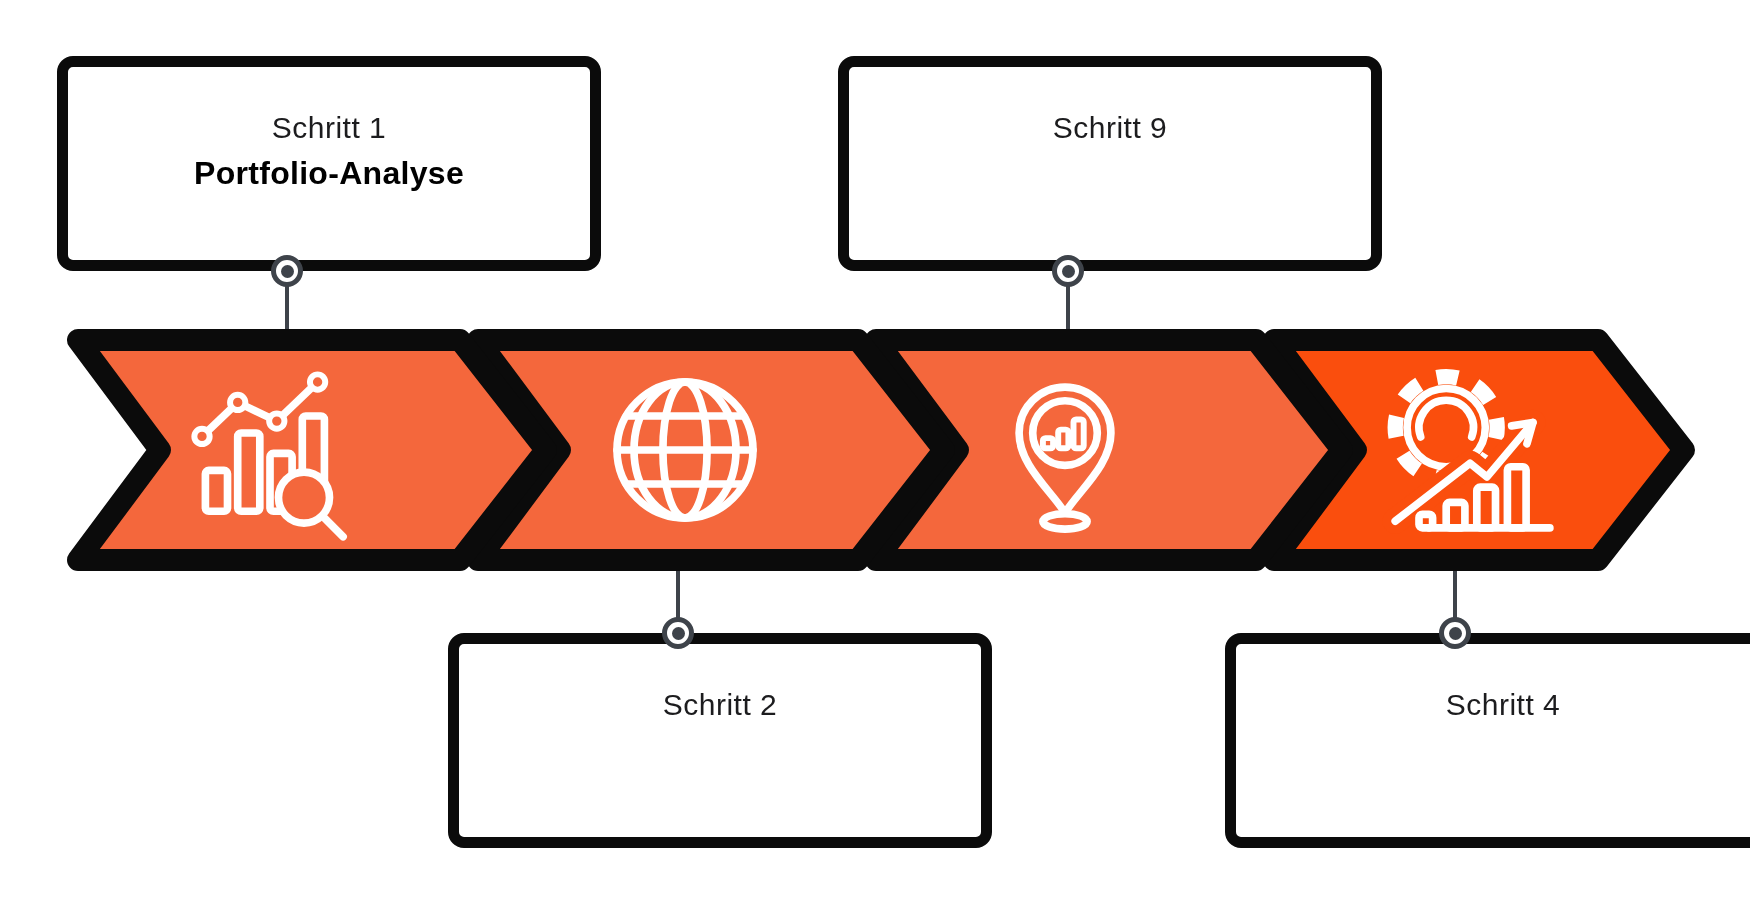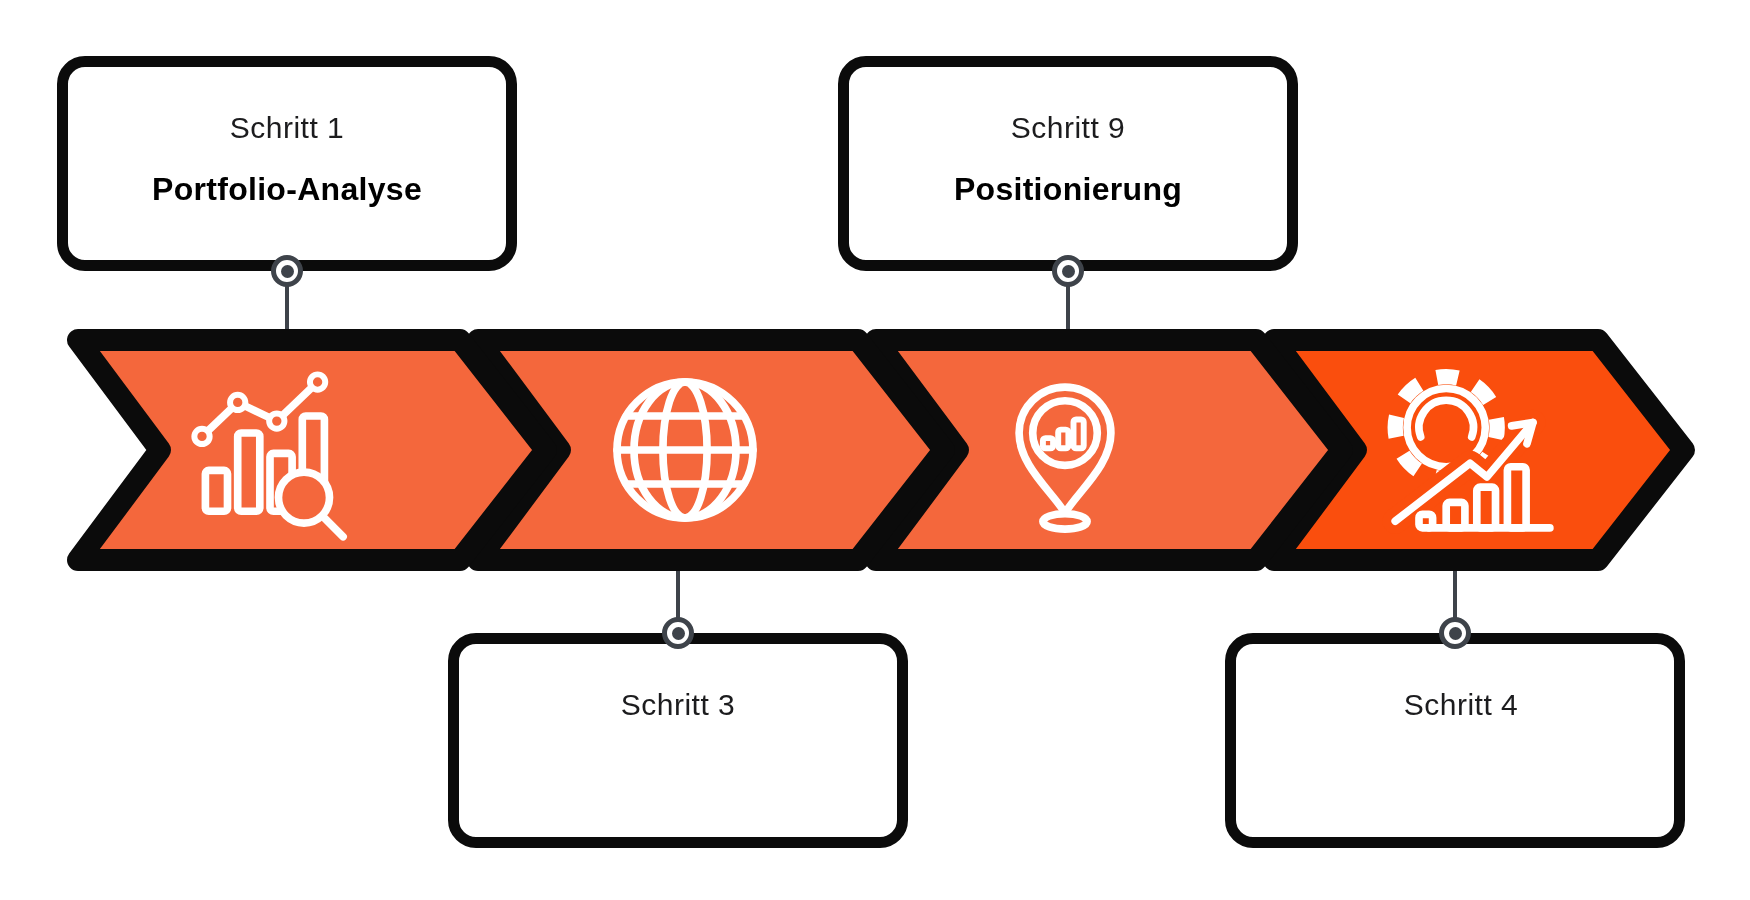--- a/index.html
+++ b/index.html
@@ -23,29 +23,29 @@
   .mag{fill:var(--c-chevron,#F4673C);stroke:var(--c-icon,#fff);stroke-width:4.5;}
   .halo{fill:none;stroke:var(--c-chevron_last,#FA4E0D);stroke-width:15;stroke-linecap:round;stroke-linejoin:round;}
   .teeth{fill:none;stroke:var(--c-icon,#fff);stroke-width:9;}
 
   
   .conn{stroke:var(--c-connector,#3E434A);stroke-width:4;}
 
   
   .box{
     position:absolute;z-index:2;
-    width:460px;height:215px;box-sizing:border-box;
+    width:544px;height:215px;box-sizing:border-box;
     background:var(--c-box_bg,#fff);
     border:11px solid var(--c-outline,#0B0B0B);
-    border-radius:28px;
+    border-radius:16px;
     text-align:center;
     padding-top:44px;
   }
   .step-label{font-size:30px;color:var(--c-text,#1C1C1E);letter-spacing:.5px;}
-  .step-title{font-size:32px;font-weight:bold;color:#000;margin-top:26px;letter-spacing:.3px;}
+  .step-title{font-size:32px;font-weight:bold;color:#000;margin-top:10px;letter-spacing:.3px;}
 
   
   .dot{
     position:absolute;z-index:3;
     width:22px;height:22px;
     border:5px solid var(--c-connector,#3E434A);
     border-radius:50%;
     background:#fff;
     display:flex;align-items:center;justify-content:center;
   }
@@ -115,25 +115,24 @@
     </g>
   </svg>
 
   <div class="box" style="left:57px;top:56px;">
     <div class="step-label">Schritt 1</div>
     <div class="step-title">Portfolio-Analyse</div>
   </div>
 
   <div class="box" style="left:838px;top:56px;">
     <div class="step-label">Schritt 9</div>
-    <div class="step-title">Positionierung</div>
   </div>
 
   <div class="box" style="left:448px;top:633px;">
-    <div class="step-label">Schritt 3</div>
+    <div class="step-label">Schritt 2</div>
   </div>
 
   <div class="box" style="left:1225px;top:633px;padding-left:12px;">
     <div class="step-label">Schritt 4</div>
   </div>
 
   <div class="dot" style="left:271px;top:255px;"></div>
   <div class="dot" style="left:1052px;top:255px;"></div>
   <div class="dot" style="left:662px;top:617px;"></div>
   <div class="dot" style="left:1439px;top:617px;"></div>

